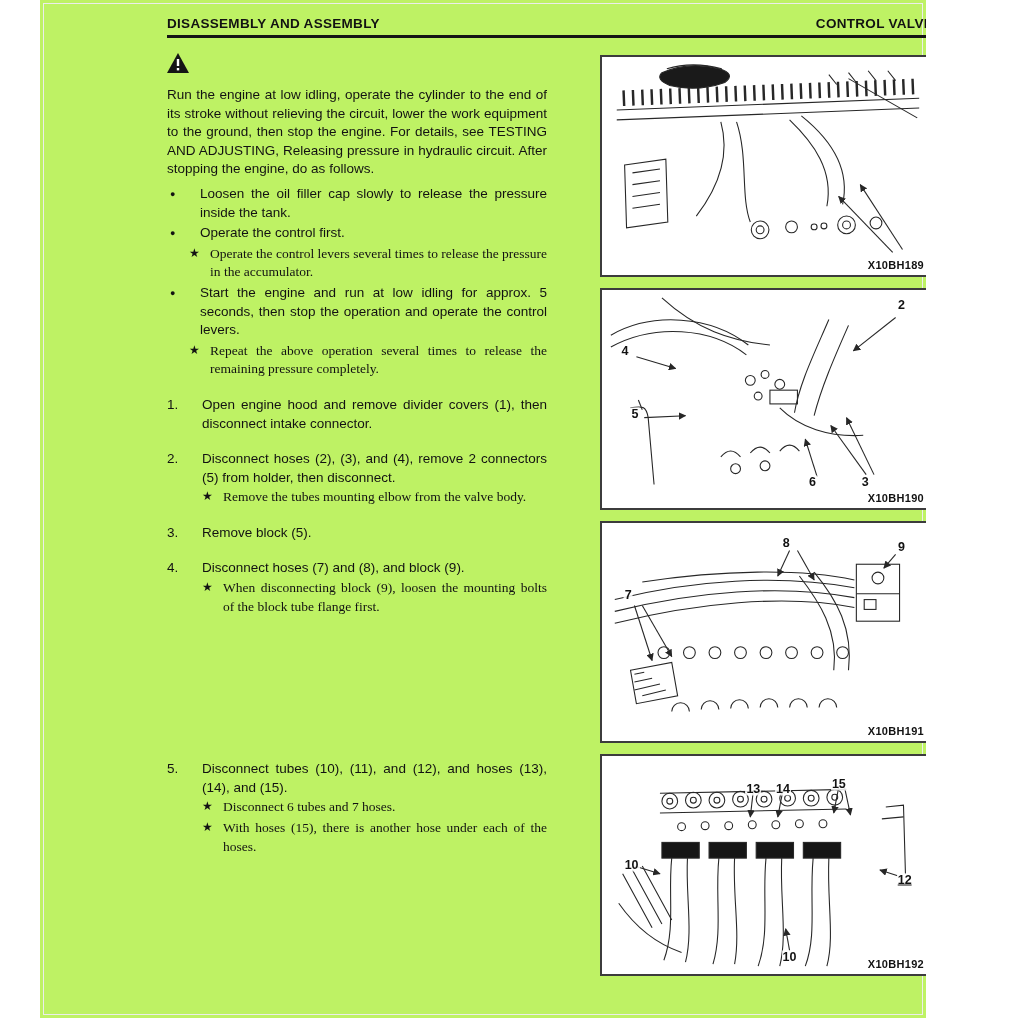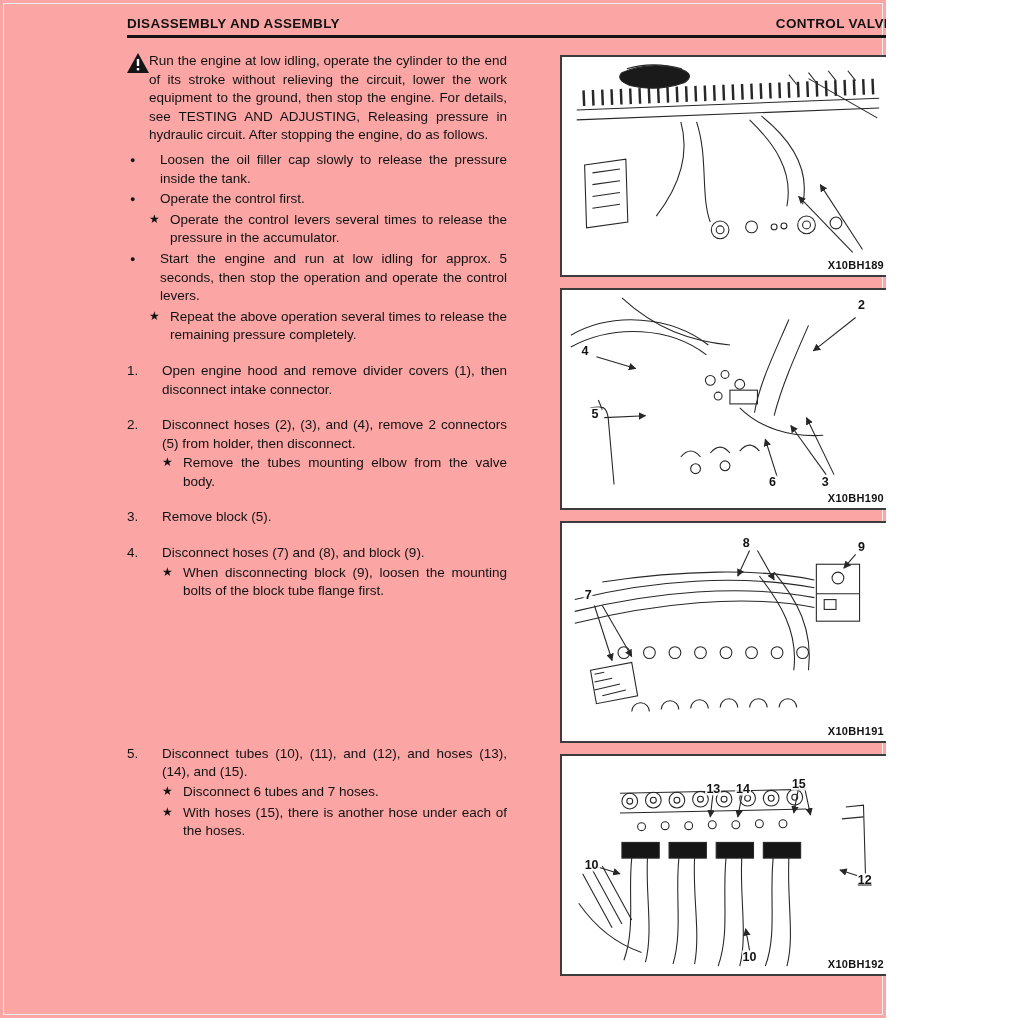--- a/index.html
+++ b/index.html
@@ -1,45 +1,45 @@
 <!DOCTYPE html>
 <html><head>
 <meta charset="utf-8">
 <style>
   html,body { margin:0; padding:0; background:#ffffff; }
   .page {
-    position:relative; width:886px; height:1018px; background:#fca5a5;
-    font-family:"Liberation Sans", sans-serif; color:#121212; overflow:hidden;
+    position:relative; width:886px; height:1018px; background:#bef264;
+    font-family:"Liberation Sans", sans-serif; color:#121212; overflow:hidden;margin-left:40px;
   }
   .page-edge { position:absolute; inset:3px; border:1px solid #ececec; pointer-events:none; }
 
   
   .header { position:absolute; left:127px; top:16px; width:766px;
     display:flex; justify-content:space-between; font-weight:bold;
     font-size:13.5px; letter-spacing:.3px; }
   .header-rule { position:absolute; left:127px; top:35px; width:766px; height:3px; background:#151515; }
 
   
   .left-col { position:absolute; left:127px; top:52px; width:380px; }
   .title { margin:0 0 22px 0; font-size:20px; line-height:26px; font-weight:bold; letter-spacing:.2px; }
   .title .strike { position:relative; display:inline-block; }
   .title .strike::after { content:""; position:absolute; left:-2px; right:-5px; top:62%; height:2px; background:#161616; }
 
   .just { margin:0; font-size:13.5px; line-height:18.6px; text-align:justify; }
 
-  .warning { display:flex; margin-bottom:6px; }
+  .warning { display:flex; gap:9px; margin-bottom:6px;flex-direction:column; }
   .warn-icon { flex:0 0 22px; padding-top:1px; }
 
   .bullet { display:flex; margin:2px 0 2px 0; }
   .bullet .mark { flex:0 0 30px; font-size:9px; padding-top:4px; padding-left:3px; }
   .bullet .txt { flex:1; }
 
   .subnote { display:flex; margin:1px 0 2px 22px; }
   .subnote .mark { flex:0 0 21px; font-size:12px; padding-top:1px; }
-  .subnote .txt { flex:1; }
+  .subnote .txt { flex:1;font-family:Liberation Serif, serif; }
 
   .step { display:flex; margin-top:17px; }
   .step .num { flex:0 0 35px; font-size:13.5px; line-height:18.6px; }
   .step .txt { flex:1; }
   .step.big-gap { margin-top:144px; }
 
   
   .fig-col { position:absolute; left:560px; top:55px; width:333px;
     display:flex; flex-direction:column; gap:11px;text-align:center; }
   .figure { position:relative; height:222px; border:2px solid #3c3c3c; background:#fff; box-sizing:border-box; }

